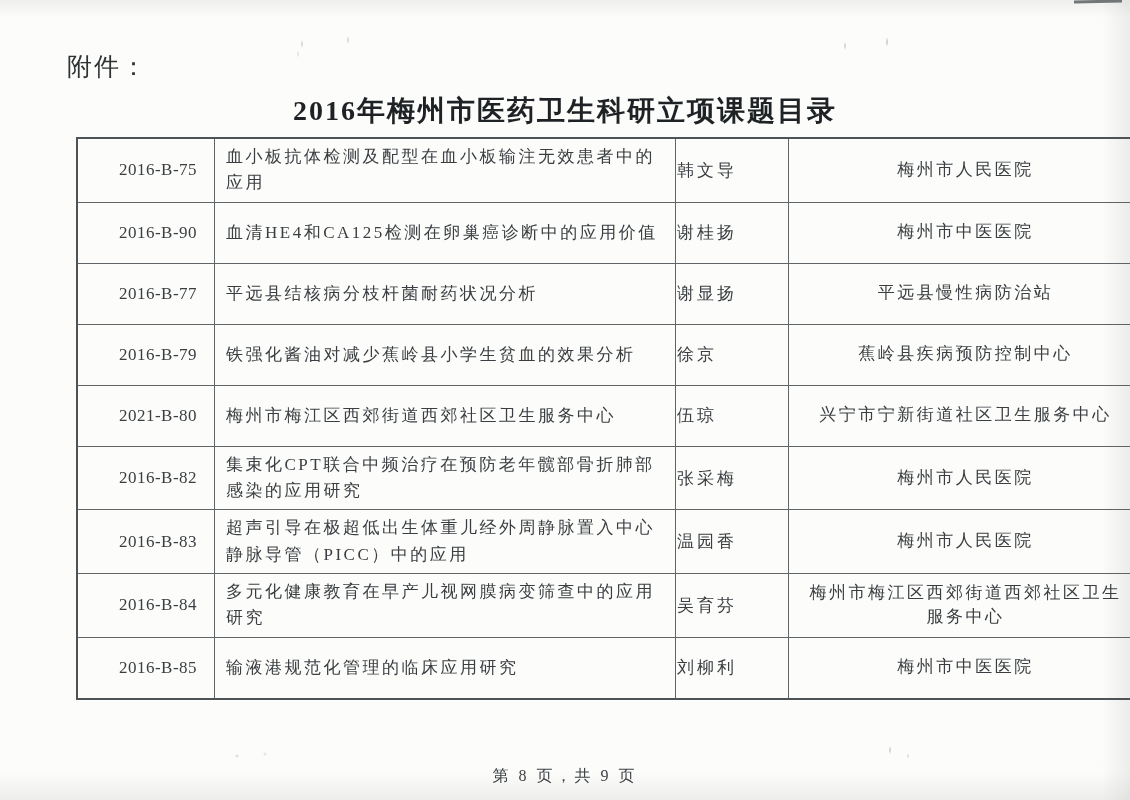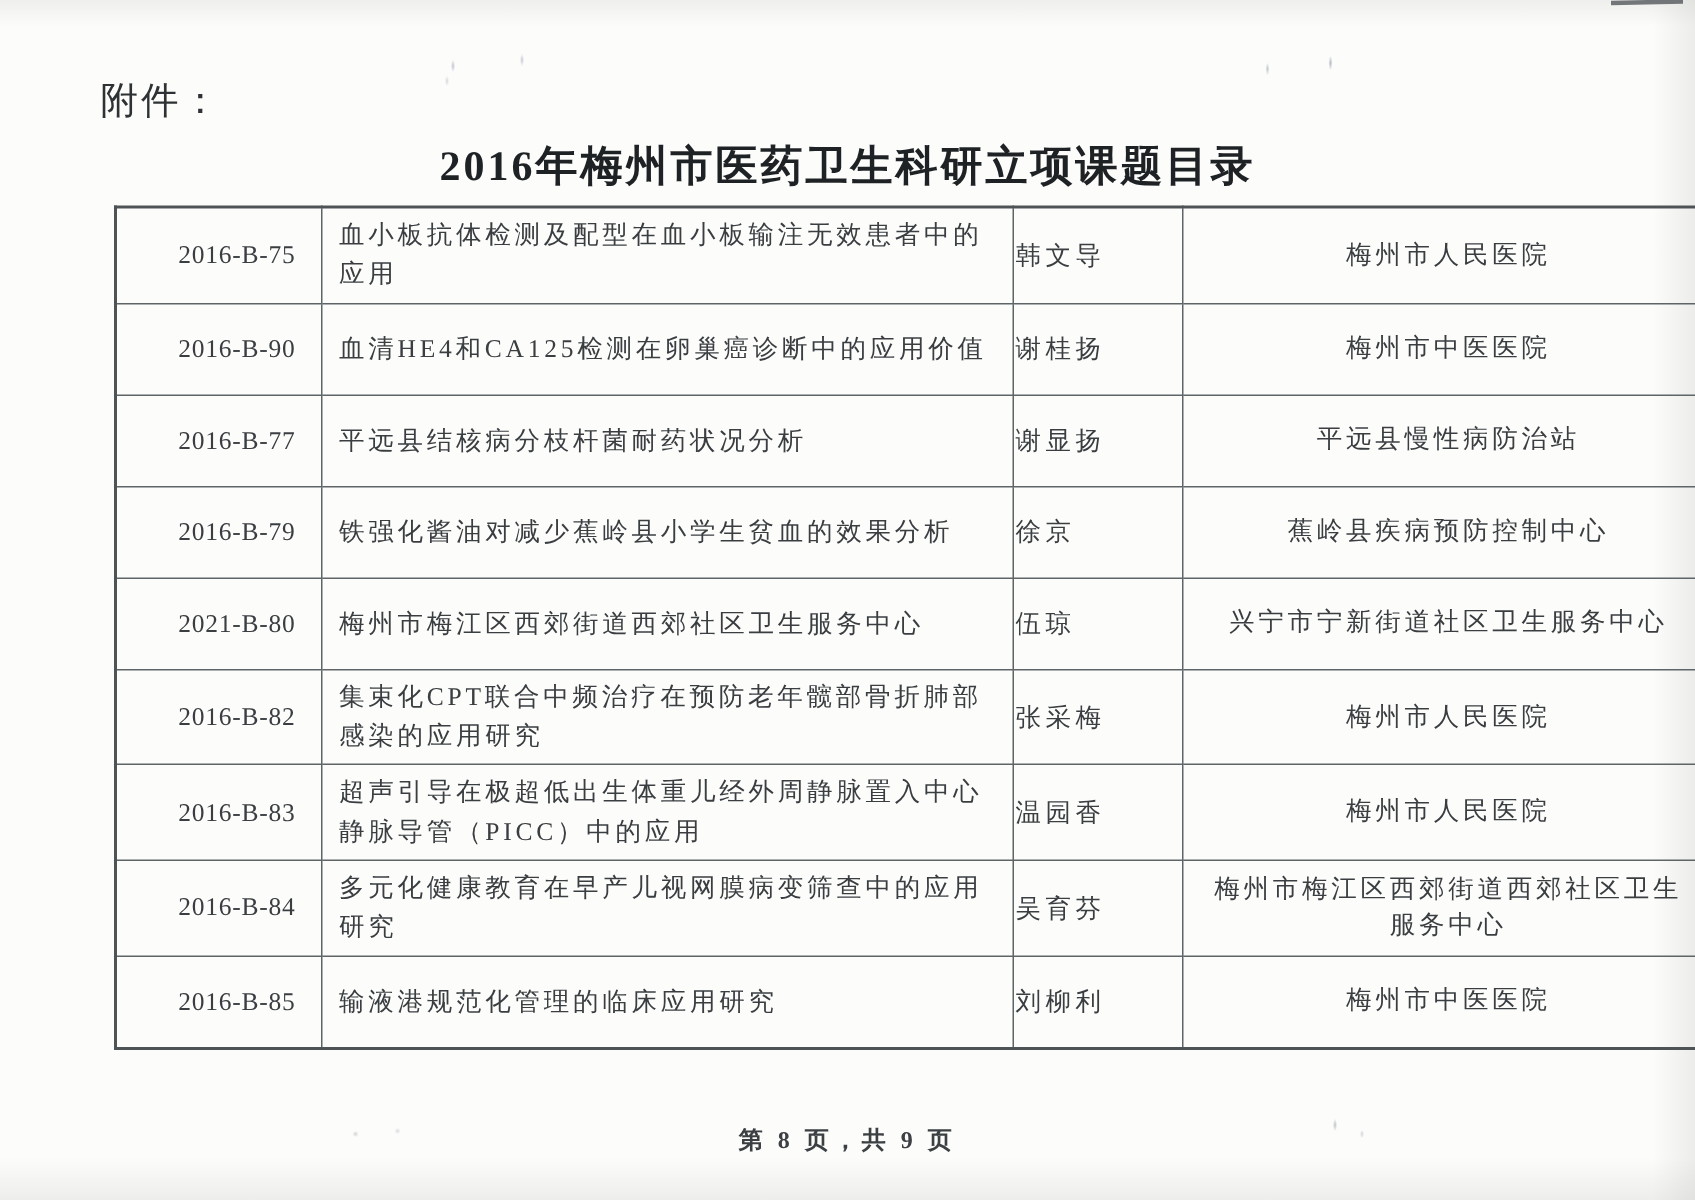--- a/index.html
+++ b/index.html
@@ -42,23 +42,23 @@
     color: #3a3e41;
     height: 50px;
     vertical-align: middle;
     background: transparent;
   }
   td.col-id    { width: 110px; text-align: center; letter-spacing: 0.5px; padding-left: 25px; }
   td.col-title { width: 438px; text-align: left; padding: 5px 11px; letter-spacing: 2.5px; line-height: 1.55; }
   td.col-name  { width: 110px; text-align: left; letter-spacing: 3px; font-family: Liberation Serif, serif; }
   td.col-org   { width: 325px; text-align: center; letter-spacing: 2.5px; line-height: 1.45; padding: 4px 14px; }
   .page-footer {
-    position: absolute; left: 0; top: 750px; width: 100%;
+    position: absolute; left: 0; top: 766px; width: 100%;
     text-align: center;
-    font-size: 16px; color: #3c4043; letter-spacing: 3px; font-weight: bold;
+    font-size: 16px; color: #3c4043; letter-spacing: 3px;
   }
   
   .artifact { position: absolute; pointer-events: none; }
   .artifact-topright-line { top: 0; right: 8px; width: 48px; height: 3px; background: #53585b; opacity: 0.8; transform: rotate(-1deg); }
   .artifact-specks-a { left: 290px; top: 36px; width: 70px; height: 22px;
     background:
       radial-gradient(2px 6px at 12px 8px, rgba(120,130,145,0.45), rgba(120,130,145,0) 70%),
       radial-gradient(2px 6px at 58px 4px, rgba(120,130,145,0.40), rgba(120,130,145,0) 70%),
       radial-gradient(2px 5px at 8px 18px, rgba(120,130,145,0.30), rgba(120,130,145,0) 70%); }
   .artifact-specks-b { left: 835px; top: 34px; width: 70px; height: 26px;

